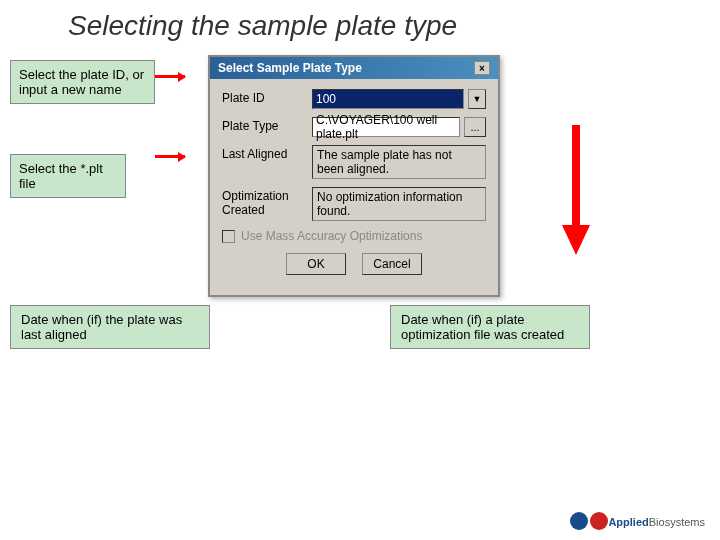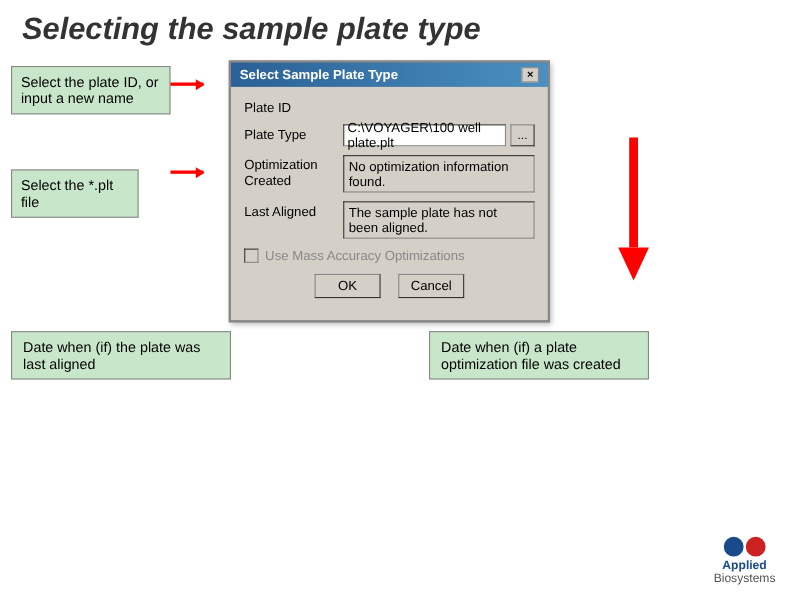--- a/index.html
+++ b/index.html
@@ -9,24 +9,25 @@
       height: 540px;
       background: #ffffff;
       font-family: Arial, sans-serif;
       overflow: hidden;
       position: relative;
     }
 
     
     #title {
       font-size: 28px;
-      font-weight: bold;
+      font-weight: normal;
       color: #333333;
       padding: 10px 20px 8px 20px;
       font-style: italic;
+      margin-left: 48px;
     }
 
     
     #main-content {
       display: flex;
       flex-direction: row;
       padding: 0 10px;
       position: relative;
     }
 
@@ -54,21 +55,21 @@
     }
 
     #ann2 {
       margin-top: 50px;
       width: 116px;
     }
 
     
     #dialog {
       border: 2px solid #888;
-      background: #737373;
+      background: #fdba74;
       width: 292px;
       margin-top: 5px;
       margin-left: 10px;
       box-shadow: 2px 2px 5px rgba(0,0,0,0.3);
       position: relative;
     }
 
     #dialog-titlebar {
       background: linear-gradient(to right, #2a6096, #4a90c0);
       color: white;
@@ -286,21 +287,21 @@
       background: red;
       margin: 0 auto;
     }
 
     
     #logo-area {
       position: absolute;
       bottom: 8px;
       right: 15px;
       display: flex;
-      flex-direction: column;
+      flex-direction: row;
       align-items: center;
     }
 
     .logo-circles {
       display: flex;
       gap: 2px;
       margin-bottom: 2px;
     }
 
     .logo-circle-blue {
@@ -348,41 +349,45 @@
 
   <div id="dialog">
     <div id="dialog-titlebar">
       <span>Select Sample Plate Type</span>
       <div id="dialog-close">×</div>
     </div>
     <div id="dialog-body">
 
       <div class="dialog-row">
         <div class="dialog-label">Plate ID</div>
+        <div class="dialog-control">
+          <div class="text-input text-input-highlighted">100</div>
+          <div class="dropdown-arrow">▼</div>
+        </div>
       </div>
 
       <div class="dialog-row">
         <div class="dialog-label">Plate Type</div>
         <div class="dialog-control">
           <div class="text-input">C:\VOYAGER\100 well plate.plt</div>
           <div class="browse-btn">...</div>
         </div>
       </div>
 
       <div class="dialog-row">
+        <div class="dialog-label">Last Aligned</div>
+        <div class="dialog-control">
+          <div class="static-text-box">The sample plate has not been aligned.</div>
+        </div>
+      </div>
+
+      <div class="dialog-row">
         <div class="dialog-label">Optimization Created</div>
         <div class="dialog-control">
           <div class="static-text-box">No optimization information found.</div>
-        </div>
-      </div>
-
-      <div class="dialog-row">
-        <div class="dialog-label">Last Aligned</div>
-        <div class="dialog-control">
-          <div class="static-text-box">The sample plate has not been aligned.</div>
         </div>
       </div>
 
       <div class="checkbox-row">
         <div class="checkbox"></div>
         <span>Use Mass Accuracy Optimizations</span>
       </div>
 
       <div id="dialog-buttons">
         <div class="dialog-btn">OK</div>

